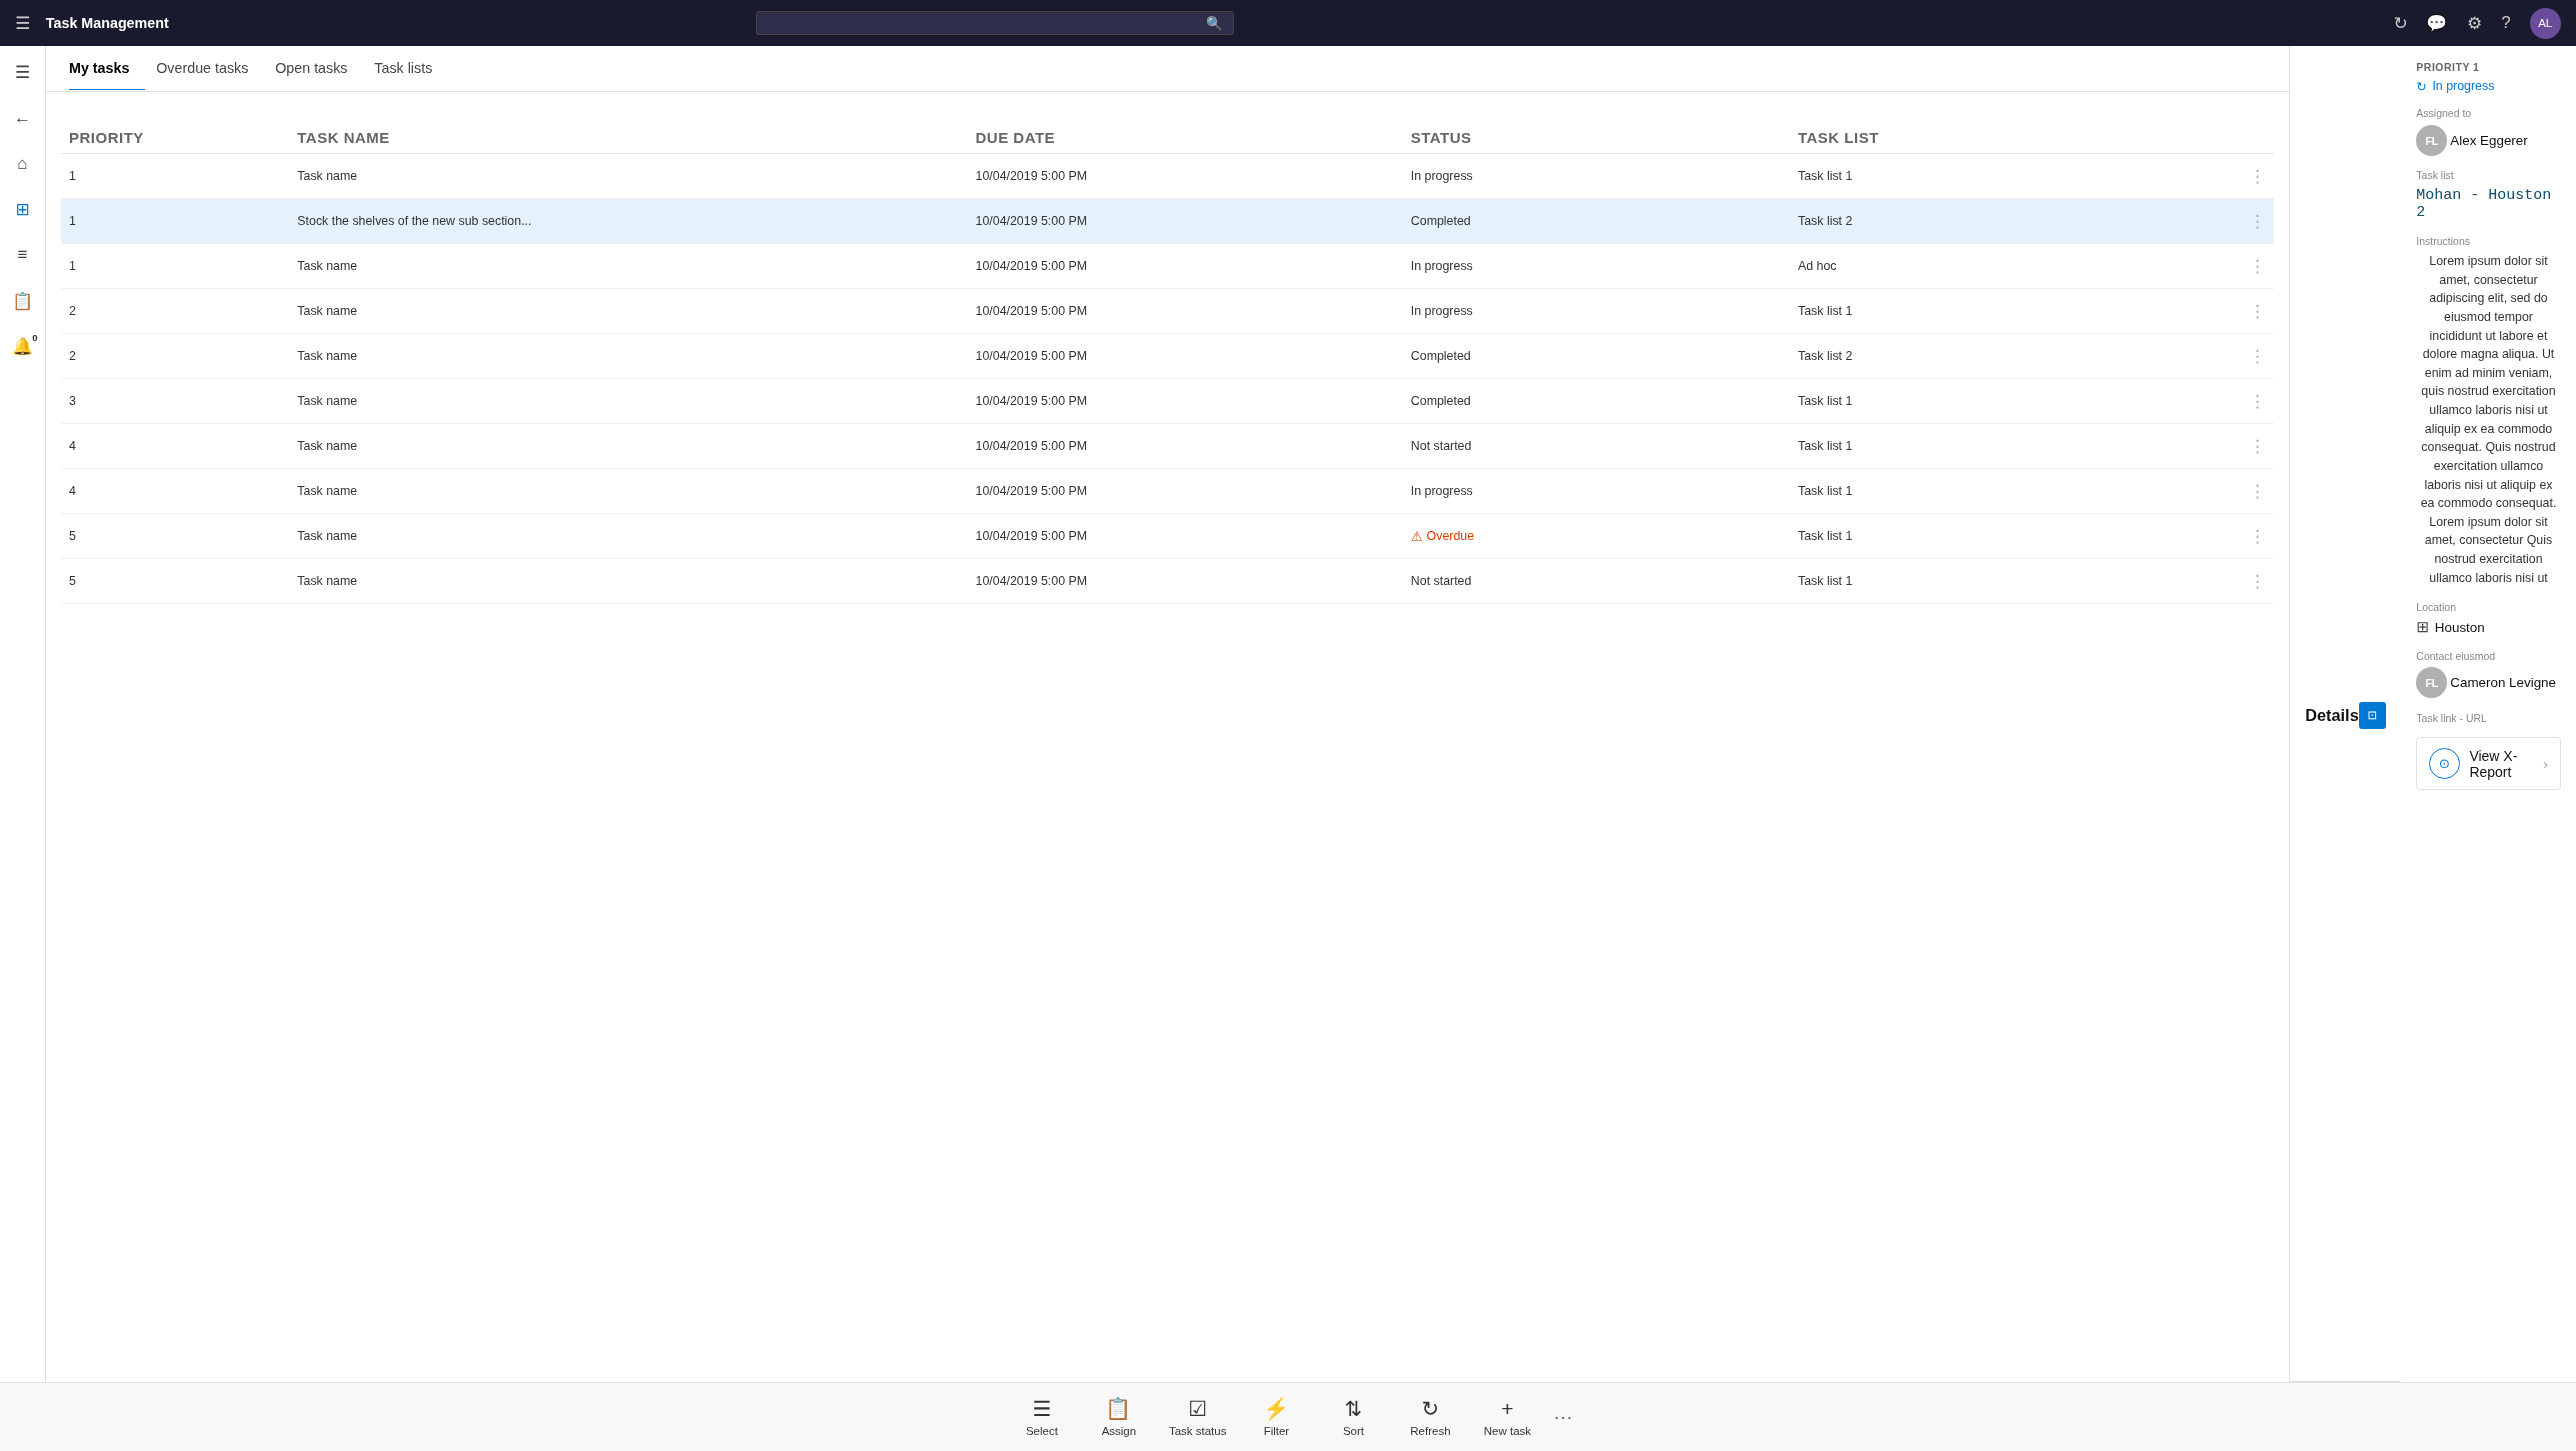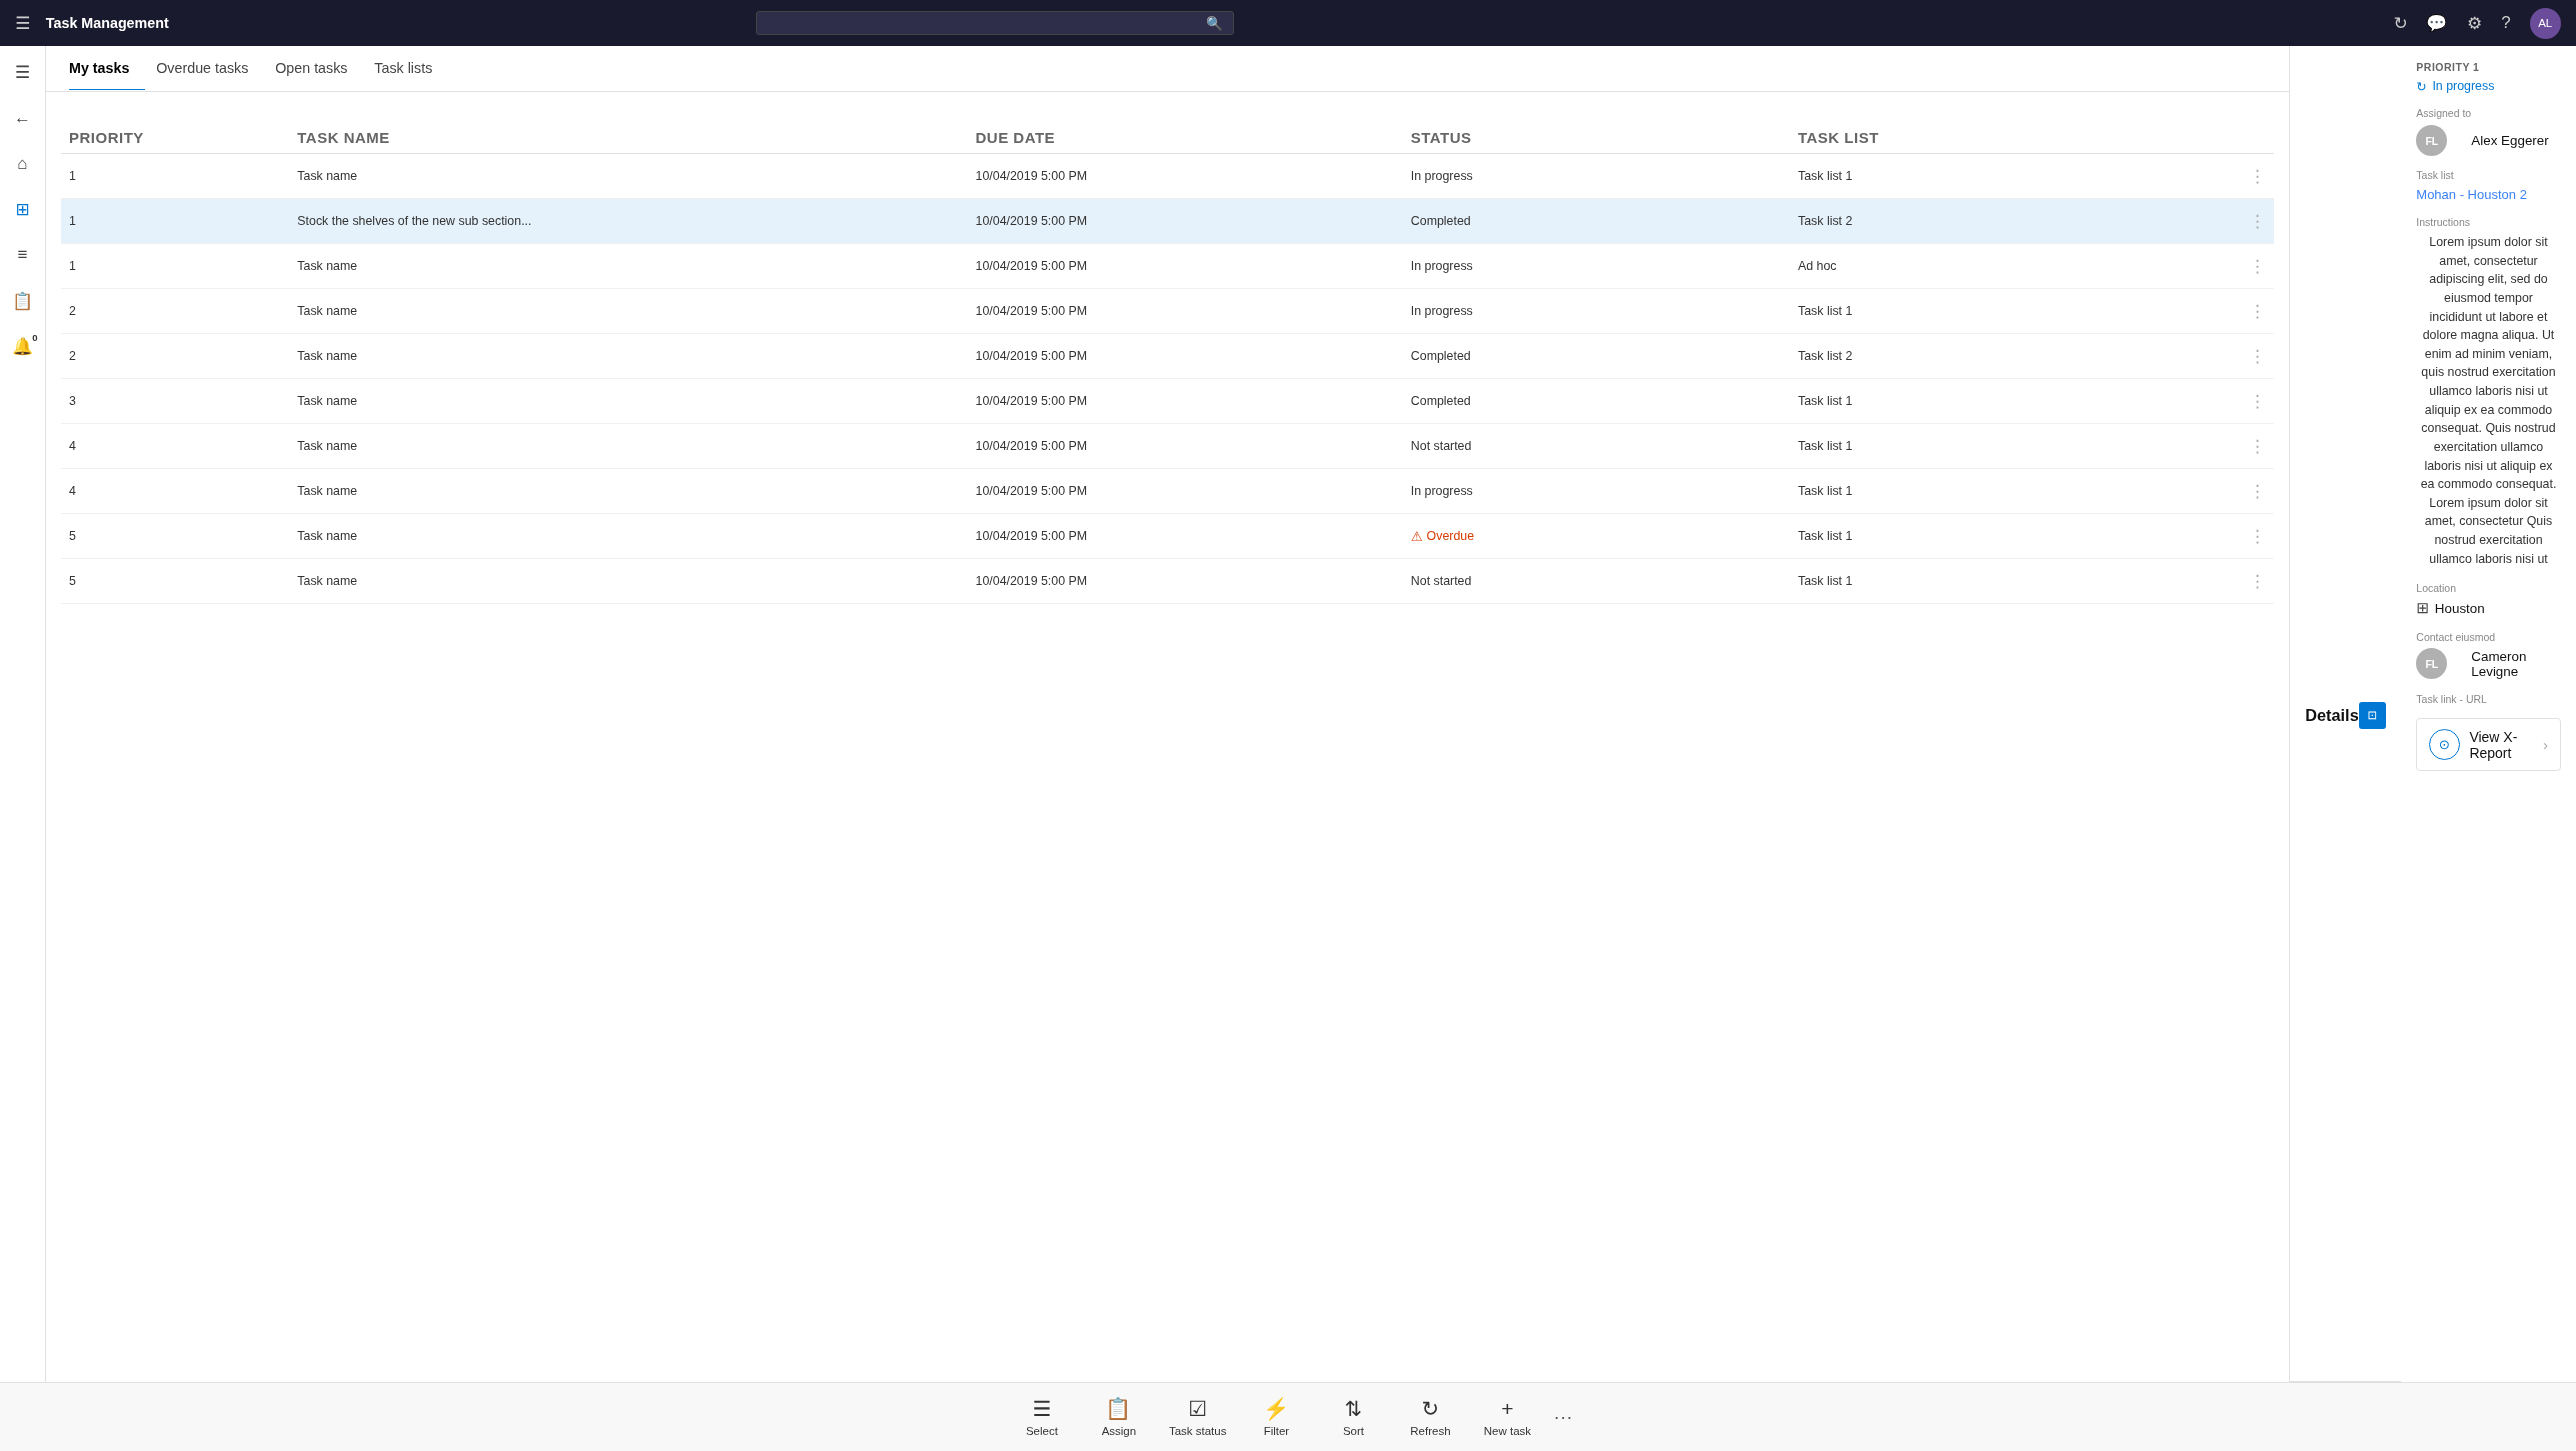--- a/index.html
+++ b/index.html
@@ -191,30 +191,30 @@
     .details-body {
       flex: 1;
       overflow-y: auto;
       padding: 15.3px;
     }
     .details-priority-label { font-size: 10.5px; font-weight: 600; color: #666; text-transform: uppercase; letter-spacing: 0.5px; margin-bottom: 5.7px; }
     .details-title { font-size: 17px; font-weight: 600; color: #111; margin-bottom: 7.7px; line-height: 1.3; }
     .details-status { display: flex; align-items: center; gap: 5.7px; color: #0078d4; font-size: 12.4px; margin-bottom: 13.4px; }
     .details-status .refresh-icon { font-size: 12.4px; }
     .details-section-label { font-size: 10.5px; color: #888; margin-bottom: 5.7px; margin-top: 13.4px; }
-    .details-assigned { display: flex; align-items: center; gap: 24px; }
+    .details-assigned { display: flex; align-items: center; gap: 3px; }
     .avatar-sm {
       width: 31px; height: 31px; border-radius: 50%;
       background: #b0b0b0;
       display: flex; align-items: center; justify-content: center;
       font-size: 10.5px; font-weight: 700; color: #fff;
       flex-shrink: 0;
     }
     .details-person-name { font-size: 13.4px; color: #111; }
-    .details-tasklist-name { font-size: 13px; color: #3b82f6; margin-bottom: 1.9px; }
+    .details-tasklist-name { font-size: 15px; color: #0c4a6e; margin-bottom: 1.9px; font-family: Liberation Mono, monospace; }
     .details-instructions-text {
       font-size: 12.4px;
       color: #333;
       line-height: 1.5;
       margin-top: 3.8px;
       text-align: center;
     }
     .details-location { display: flex; align-items: center; gap: 5.7px; font-size: 13.4px; color: #111; margin-top: 3.8px; }
     .location-icon { font-size: 15.3px; color: #444; }
     .details-link-row {

